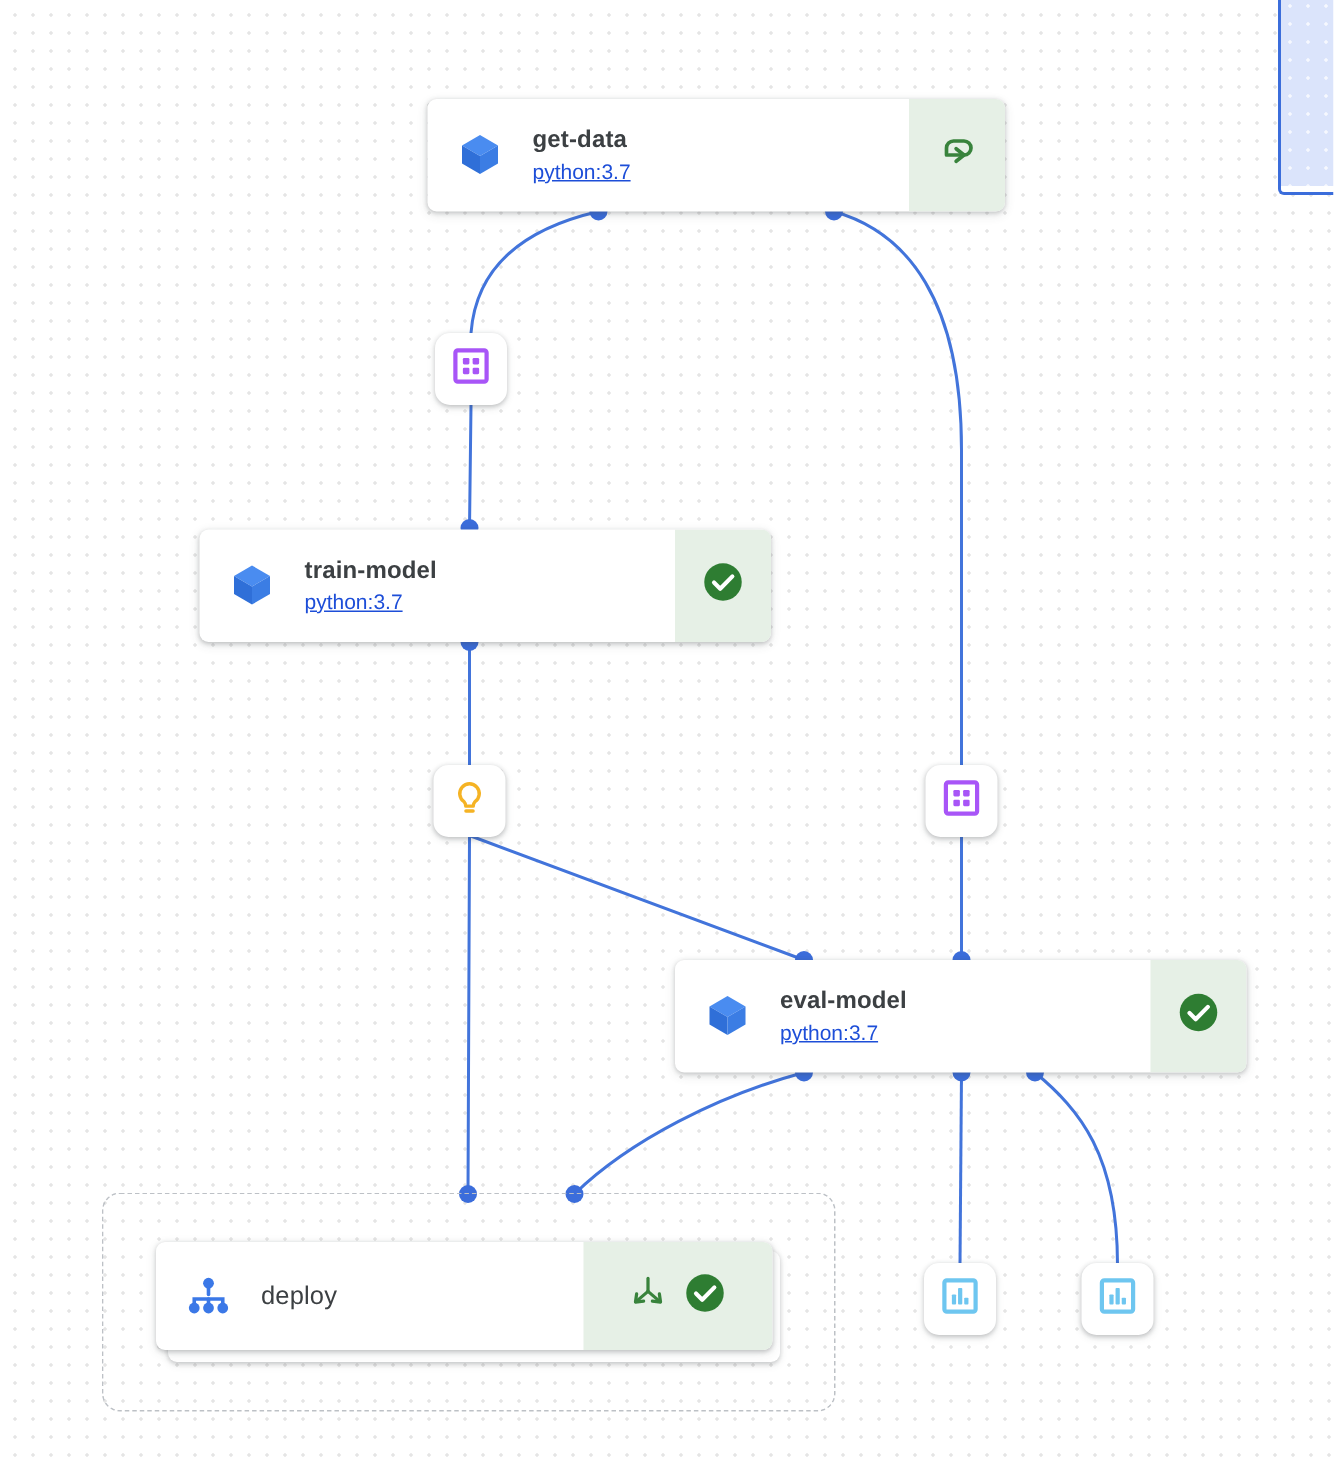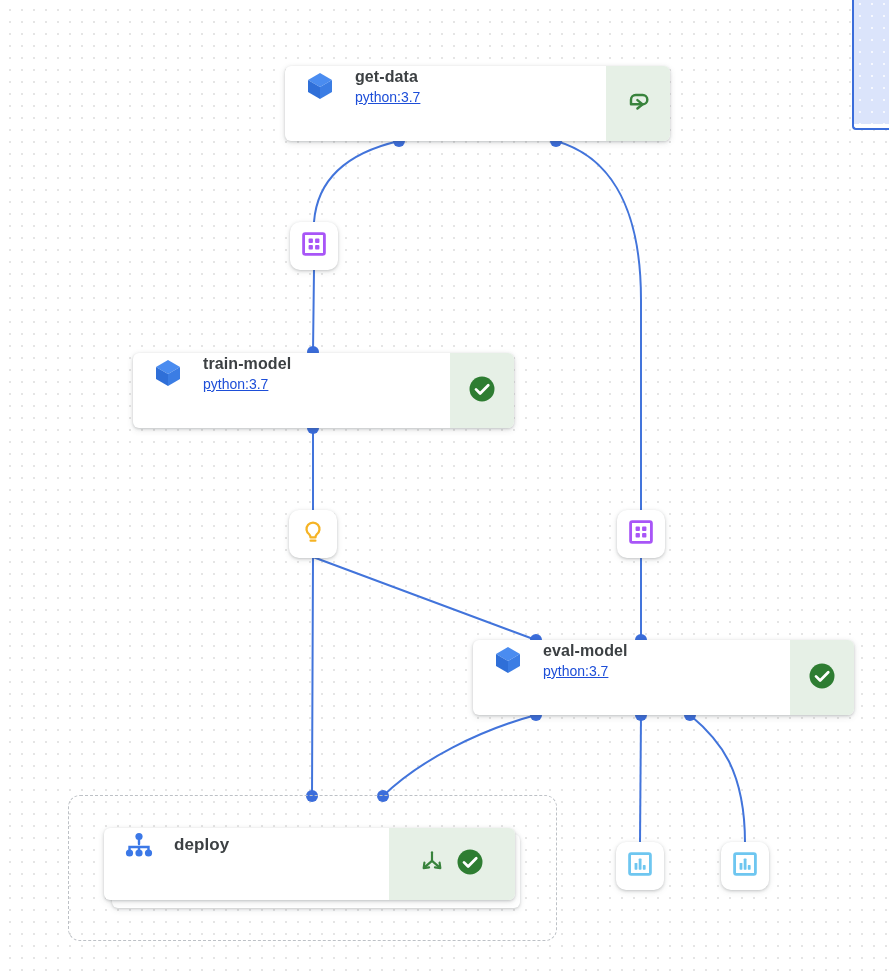--- a/index.html
+++ b/index.html
@@ -32,21 +32,21 @@
     width: 889px;
     height: 978px;
     pointer-events: none;
   }
 
   
   .node {
     position: absolute;
     box-sizing: border-box;
     display: flex;
-    align-items: flex-start;
+    align-items: center;
     background: #ffffff;
     border-radius: 6px;
     box-shadow: 0 1px 3px rgba(60,64,67,0.25), 0 2px 7px rgba(60,64,67,0.12);
     overflow: hidden;
   }
   .node-body {
     flex: 1 1 auto;
     display: flex;
     align-items: center;
     padding: 0 0 0 18px;
@@ -227,21 +227,21 @@
     <div class="node-status" style="width:64px; padding:0;">
       <span>
         <svg width="30" height="30" viewBox="0 0 24 24" xmlns="http://www.w3.org/2000/svg">
           <circle cx="12" cy="12" r="10" fill="#2e7d32"></circle>
           <polyline points="7.2,12.3 10.5,15.6 17,9" fill="none" stroke="#ffffff" stroke-width="2.2" stroke-linecap="round" stroke-linejoin="round"></polyline>
         </svg>
       </span>
     </div>
   </div>
 
-  <div class="node" style="left:450px; top:640px; width:381px; height:75px;margin-left:23px;">
+  <div class="node" style="left:450px; top:640px; width:381px; height:75px;">
     <div class="node-body">
       <span class="node-icon">
         <svg width="32" height="32" viewBox="0 0 32 32" xmlns="http://www.w3.org/2000/svg">
           <path d="M16 3 L28 10 L16 17 L4 10 Z" fill="#4a8cf0"></path>
           <path d="M4 10 L16 17 L16 29 L4 22 Z" fill="#2f6fd8"></path>
           <path d="M28 10 L16 17 L16 29 L28 22 Z" fill="#3b7de4"></path>
         </svg>
       </span>
       <span class="node-text">
         <div class="node-title">eval-model</div>
@@ -267,21 +267,21 @@
             <path d="M7.5 23 L7.5 19 L26.5 19 L26.5 23"></path>
             <path d="M17 19 L17 23"></path>
           </g>
           <circle cx="17" cy="8.5" r="3.6" fill="#3b78e7"></circle>
           <circle cx="7.5" cy="25" r="3.6" fill="#3b78e7"></circle>
           <circle cx="17" cy="25" r="3.6" fill="#3b78e7"></circle>
           <circle cx="26.5" cy="25" r="3.6" fill="#3b78e7"></circle>
         </svg>
       </span>
       <span class="node-text">
-        <div class="node-title" style="font-weight:700; font-size:17px;">deploy</div>
+        <div class="node-title" style="font-weight:400; font-size:17px;">deploy</div>
       </span>
     </div>
     <div class="node-status" style="width:98px; padding:0 14px;">
       <span>
         <svg width="26" height="26" viewBox="0 0 24 24" fill="none" stroke="#38833c" stroke-width="2" stroke-linecap="round" stroke-linejoin="round" xmlns="http://www.w3.org/2000/svg">
           <path d="M12 3 L12 11"></path>
           <path d="M12 11 L5 17"></path>
           <path d="M12 11 L19 17"></path>
           <polyline points="5,12.6 4.3,17.6 9.3,17"></polyline>
           <polyline points="19,12.6 19.7,17.6 14.7,17"></polyline>

